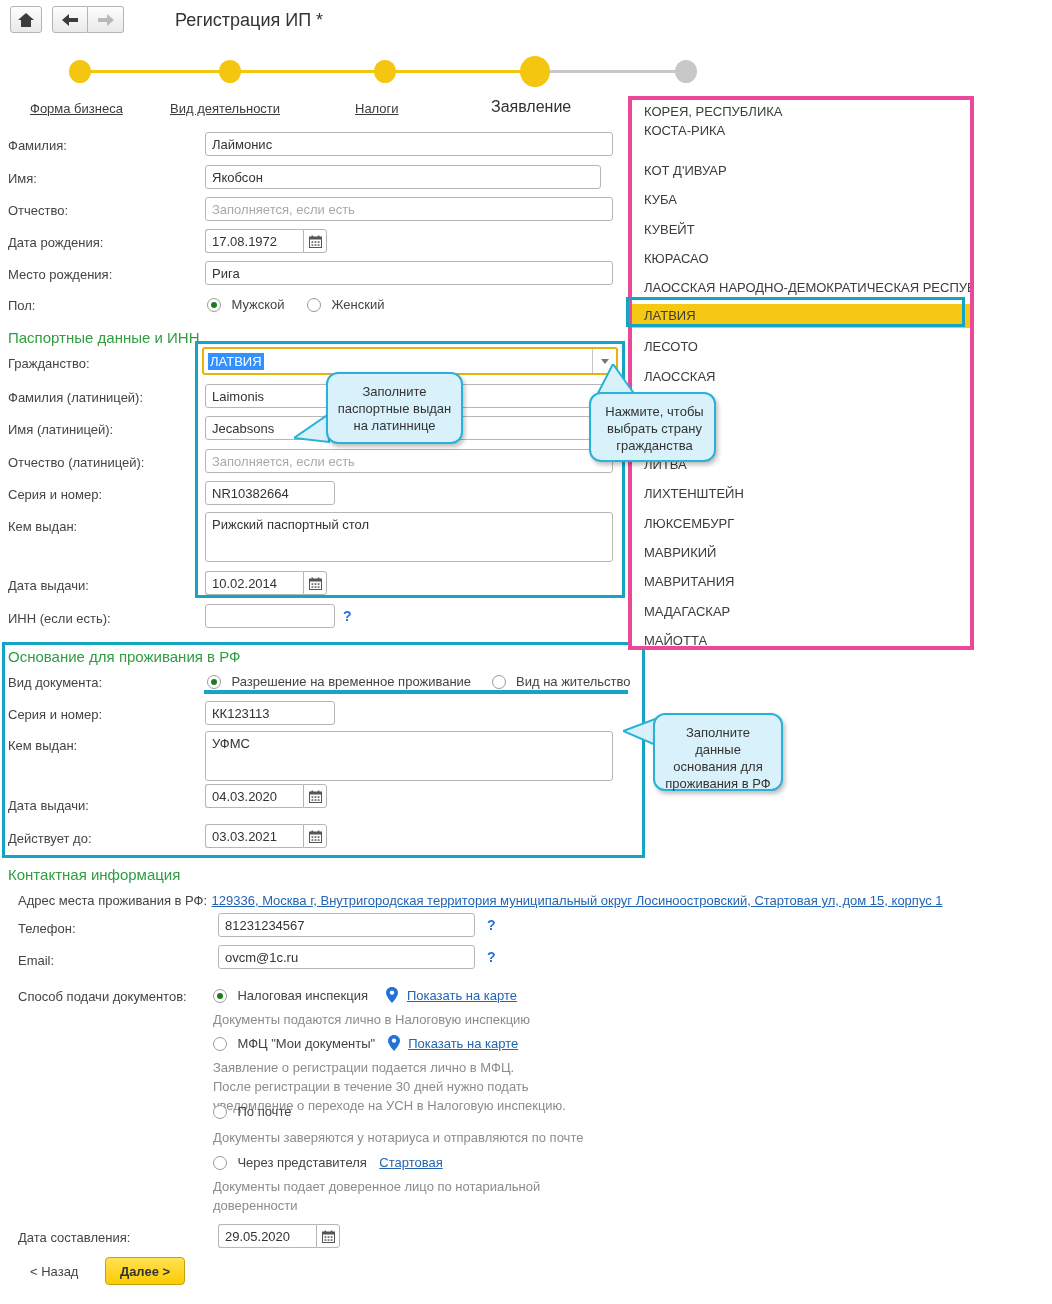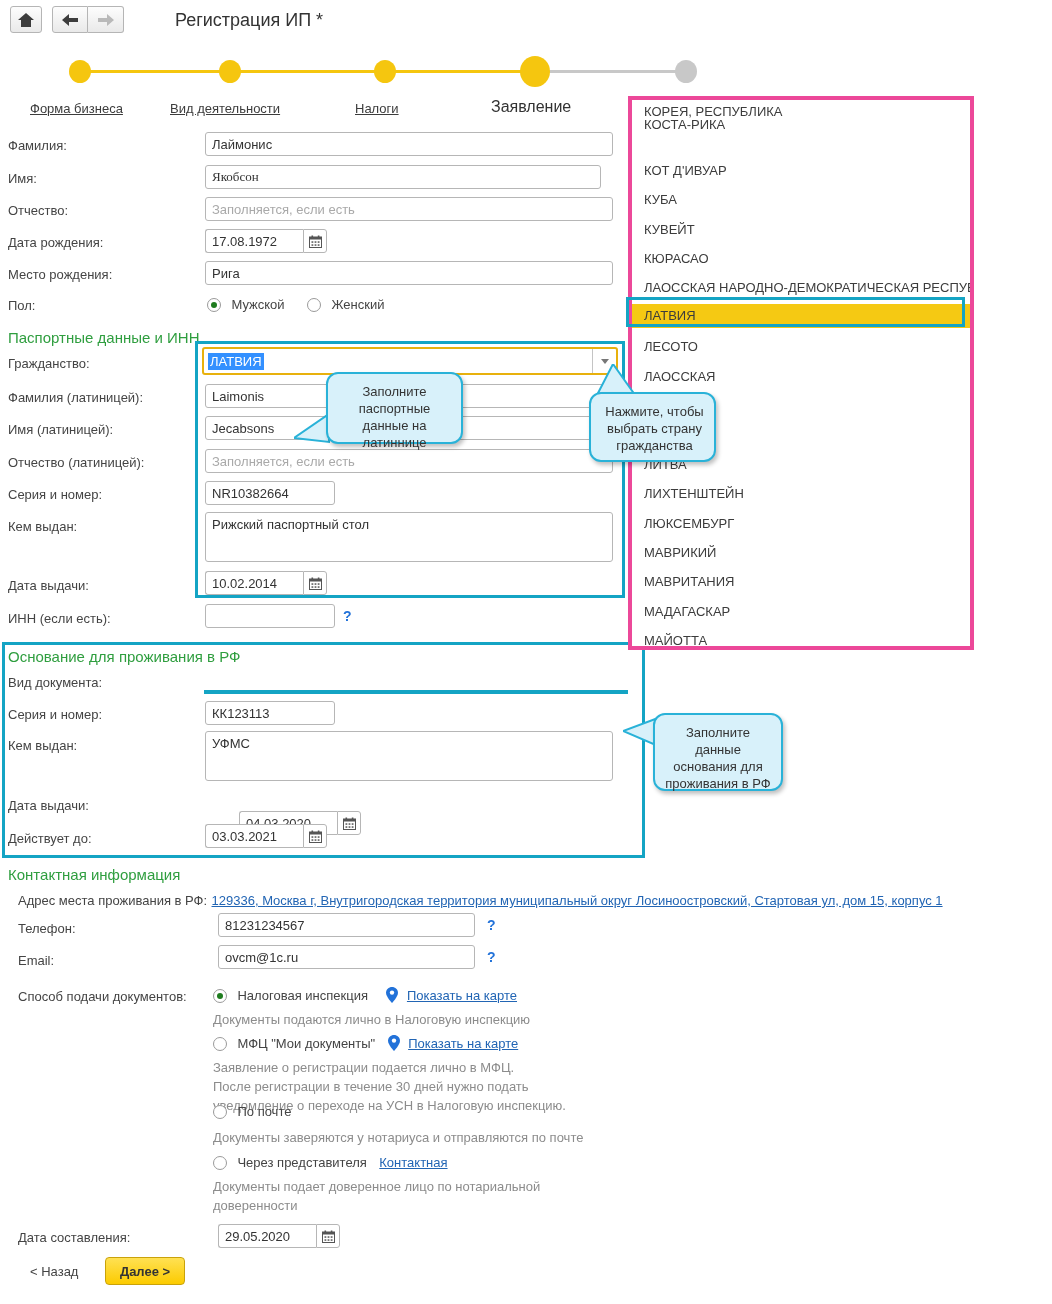--- a/index.html
+++ b/index.html
@@ -71,21 +71,21 @@
   <div class="abs" style="left:675px; top:60px; width:22px; height:23px; border-radius:50%; background:#c8c8c8;"></div>
   <div class="abs steplink" style="left:30px; top:101px;">Форма бизнеса</div>
   <div class="abs steplink" style="left:170px; top:101px;">Вид деятельности</div>
   <div class="abs steplink" style="left:355px; top:101px;">Налоги</div>
   <div class="abs" style="left:491px; top:98px; font-size:16px; color:#333;">Заявление</div>
 
   <div class="abs lbl" style="left:8px; top:138px;">Фамилия:</div>
   <input class="inp" style="left: 205px; top: 132px; width: 408px;" value="Лаймонис">
 
   <div class="abs lbl" style="left:8px; top:171px;">Имя:</div>
-  <input class="inp" style="left: 205px; top: 165px; width: 396px; font-family: Liberation Serif, serif;" value="Якобсон">
+  <input class="inp" style="left: 205px; top: 165px; width: 396px;" value="Якобсон">
 
   <div class="abs lbl" style="left:8px; top:203px;">Отчество:</div>
   <input class="inp" style="left: 205px; top: 197px; width: 408px;" placeholder="Заполняется, если есть">
 
   <div class="abs lbl" style="left:8px; top:235px;">Дата рождения:</div>
   <div class="datew" style="left:205px; top:229px;">
     <input value="17.08.1972" style="">
     <div class="calbtn">
       <svg width="13" height="13" viewBox="0 0 13 13">
         <rect x="0.5" y="2" width="12" height="10.5" fill="none" stroke="#555" stroke-width="1"></rect>
@@ -161,21 +161,21 @@
     </div>
   </div>
 
   <div class="abs lbl" style="left:8px; top:611px;">ИНН (если есть):</div>
   <input class="inp" style="left: 205px; top: 604px; width: 130px;" value="">
   <span class="abs qmark" style="left:343px; top:608px;">?</span>
 
   <div class="abs" style="left:628px; top:96px; width:346px; height:554px; background:#fff;
        border:4px solid #ec4899; overflow:hidden; z-index:10;">
     <div class="li" style="left:12px; top:1px;">КОРЕЯ, РЕСПУБЛИКА</div>
-    <div class="li" style="left:12px; top:14px;">КОСТА-РИКА</div>
+    <div class="li" style="left:12px; top:20px;">КОСТА-РИКА</div>
     <div class="li" style="left:12px; top:60px;">КОТ Д'ИВУАР</div>
     <div class="li" style="left:12px; top:89px;">КУБА</div>
     <div class="li" style="left:12px; top:119px;">КУВЕЙТ</div>
     <div class="li" style="left:12px; top:148px;">КЮРАСАО</div>
     <div class="li" style="left:12px; top:177px;">ЛАОССКАЯ НАРОДНО-ДЕМОКРАТИЧЕСКАЯ РЕСПУБЛИКА</div>
     <div class="li" style="left:0; top:204px; width:346px; background:#f5c913; padding-left:12px; height:24px; line-height:24px;">ЛАТВИЯ</div>
     <div class="li" style="left:12px; top:236px;">ЛЕСОТО</div>
     <div class="li" style="left:12px; top:266px;">ЛАОССКАЯ</div>
     <div class="li" style="left:12px; top:295px;">ЛИВАН</div>
     <div class="li" style="left:12px; top:324px;">ЛИВИЯ</div>
@@ -185,46 +185,52 @@
     <div class="li" style="left:12px; top:442px;">МАВРИКИЙ</div>
     <div class="li" style="left:12px; top:471px;">МАВРИТАНИЯ</div>
     <div class="li" style="left:12px; top:501px;">МАДАГАСКАР</div>
     <div class="li" style="left:12px; top:530px;">МАЙОТТА</div>
   </div>
   <div class="abs" style="left:626px; top:297px; width:339px; height:30px; border:3px solid #14a4c4; z-index:11; pointer-events:none;"></div>
 
   <svg class="tail" style="left:294px; top:412px;" width="36" height="32" viewBox="0 0 36 32">
     <polygon points="0,26 35,2 35,30" fill="#d8f1fa" stroke="#29b2d8" stroke-width="2"></polygon>
   </svg>
-  <div class="tooltip" style="left:326px; top:372px; width:137px; height:72px;">Заполните паспортные данные на латиннице</div>
+  <div class="tooltip" style="left:326px; top:372px; width:137px; height:72px;">Заполните паспортные выдан на латиннице</div>
 
   <svg class="tail" style="left:595px; top:364px;" width="42" height="32" viewBox="0 0 42 32">
     <polygon points="18,0 2,31 40,31 " fill="#d8f1fa" stroke="#29b2d8" stroke-width="2"></polygon>
   </svg>
   <div class="tooltip" style="left:589px; top:392px; width:127px; height:70px;padding-left:12px;">Нажмите, чтобы выбрать страну гражданства</div>
 
   <svg class="tail" style="left:623px; top:716px;" width="36" height="32" viewBox="0 0 36 32">
     <polygon points="0,15 35,2 35,30" fill="#d8f1fa" stroke="#29b2d8" stroke-width="2"></polygon>
   </svg>
   <div class="tooltip" style="left:653px; top:713px; width:130px; height:78px;">Заполните данные основания для проживания  в РФ</div>
 
   <div class="tealbox" style="left:2px; top:642px; width:643px; height:216px;"></div>
   <div class="abs seclbl" style="left:8px; top:648px;">Основание для проживания в РФ</div>
 
   <div class="abs lbl" style="left:8px; top:675px;">Вид документа:</div>
+  <div class="abs" style="left:207px; top:672px;">
+    <span class="radio checked"></span>
+    <span class="lbl" style="margin-left:6px;">Разрешение на временное проживание</span>
+    <span class="radio" style="margin-left:16px;"></span>
+    <span class="lbl" style="margin-left:6px;">Вид на жительство</span>
+  </div>
   <div class="abs" style="left:204px; top:690px; width:424px; height:4px; background:#14a4c4; z-index:6;"></div>
 
   <div class="abs lbl" style="left:8px; top:707px;">Серия и номер:</div>
   <input class="inp" style="left: 205px; top: 701px; width: 130px;" value="КК123113">
 
   <div class="abs lbl" style="left:8px; top:738px;">Кем выдан:</div>
   <textarea class="inp" style="left: 205px; top: 731px; width: 408px; height: 50px;">УФМС</textarea>
 
   <div class="abs lbl" style="left:8px; top:798px;">Дата выдачи:</div>
-  <div class="datew" style="left:205px; top:811px;margin-left:34px;">
+  <div class="datew" style="left:205px; top:784px;">
     <input value="04.03.2020" style="">
     <div class="calbtn">
       <svg width="13" height="13" viewBox="0 0 13 13">
         <rect x="0.5" y="2" width="12" height="10.5" fill="none" stroke="#555" stroke-width="1"></rect>
         <rect x="0.5" y="2" width="12" height="2.5" fill="#555"></rect>
         <rect x="2.5" y="0.5" width="1.6" height="2.5" fill="#555"></rect>
           <rect x="8.8" y="0.5" width="1.6" height="2.5" fill="#555"></rect>
         <rect x="2.5" y="6.3" width="1.8" height="1.5" fill="#555"></rect>
           <rect x="5.6" y="6.3" width="1.8" height="1.5" fill="#555"></rect>
           <rect x="8.7" y="6.3" width="1.8" height="1.5" fill="#555"></rect>
@@ -296,21 +302,21 @@
 
   <div class="abs" style="left:213px; top:1102px;">
     <span class="radio"></span>
     <span class="lbl" style="margin-left:6px;">По почте</span>
   </div>
   <div class="abs desc" style="left:213px; top:1128px;">Документы заверяются у нотариуса и отправляются по почте</div>
 
   <div class="abs" style="left:213px; top:1153px;">
     <span class="radio"></span>
     <span class="lbl" style="margin-left:6px;">Через представителя</span>
-    <span class="link" style="margin-left:8px;">Контактная</span>
+    <span class="link" style="margin-left:8px;">Стартовая</span>
   </div>
   <div class="abs desc" style="left:213px; top:1177px; width:400px;">Документы подает доверенное лицо по нотариальной
 доверенности</div>
 
   <div class="abs lbl" style="left:18px; top:1230px;">Дата составления:</div>
   <div class="datew" style="left:218px; top:1224px;">
     <input value="29.05.2020" style="">
     <div class="calbtn">
       <svg width="13" height="13" viewBox="0 0 13 13">
         <rect x="0.5" y="2" width="12" height="10.5" fill="none" stroke="#555" stroke-width="1"></rect>

